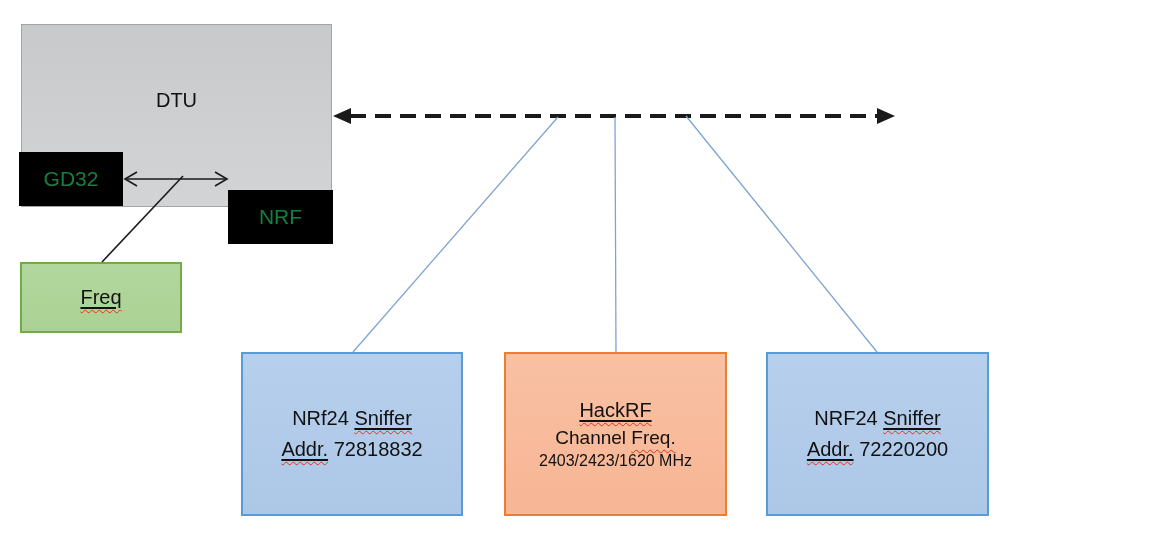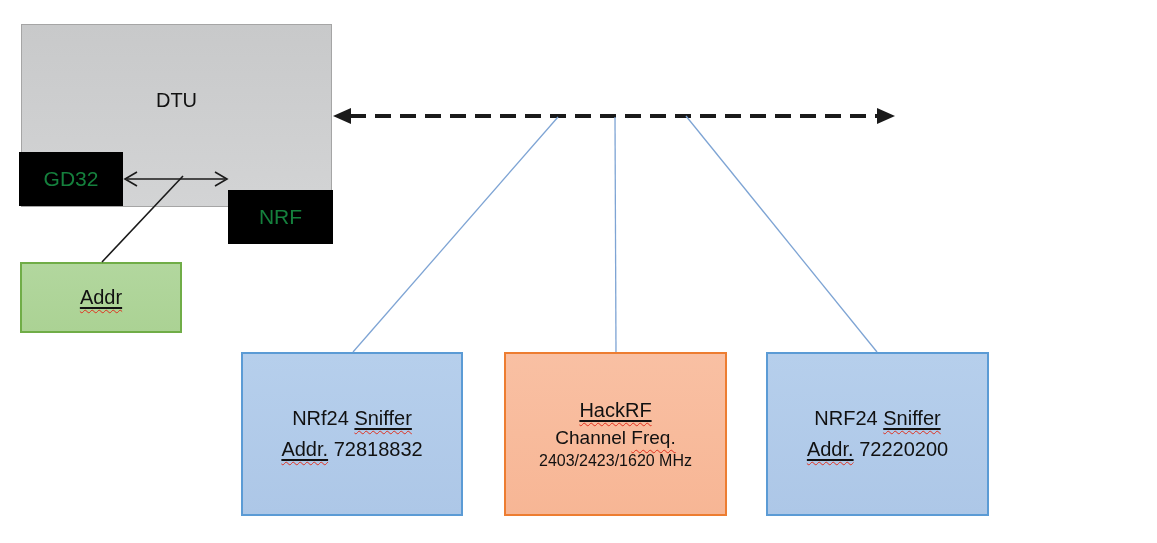--- a/index.html
+++ b/index.html
@@ -98,21 +98,21 @@
   </div>
   <div class="chip" id="gd32-chip">
     <span>GD32</span>
   </div>
   <div class="chip" id="nrf-chip">
     <span>NRF</span>
   </div>
 
   <div class="box green-box" id="logic-box">
     <div class="t20">
-      <span class="u"><span class="squig">Addr</span></span>
+      <span class="u"><span class="squig">Freq</span></span>
     </div>
   </div>
 
 
   <div class="box blue-box" id="sniffer-left-box">
     <div class="t20">
       <span>NRf24</span>
       <span class="u"><span class="squig">Sniffer</span></span>
     </div>
     <div class="t20">

